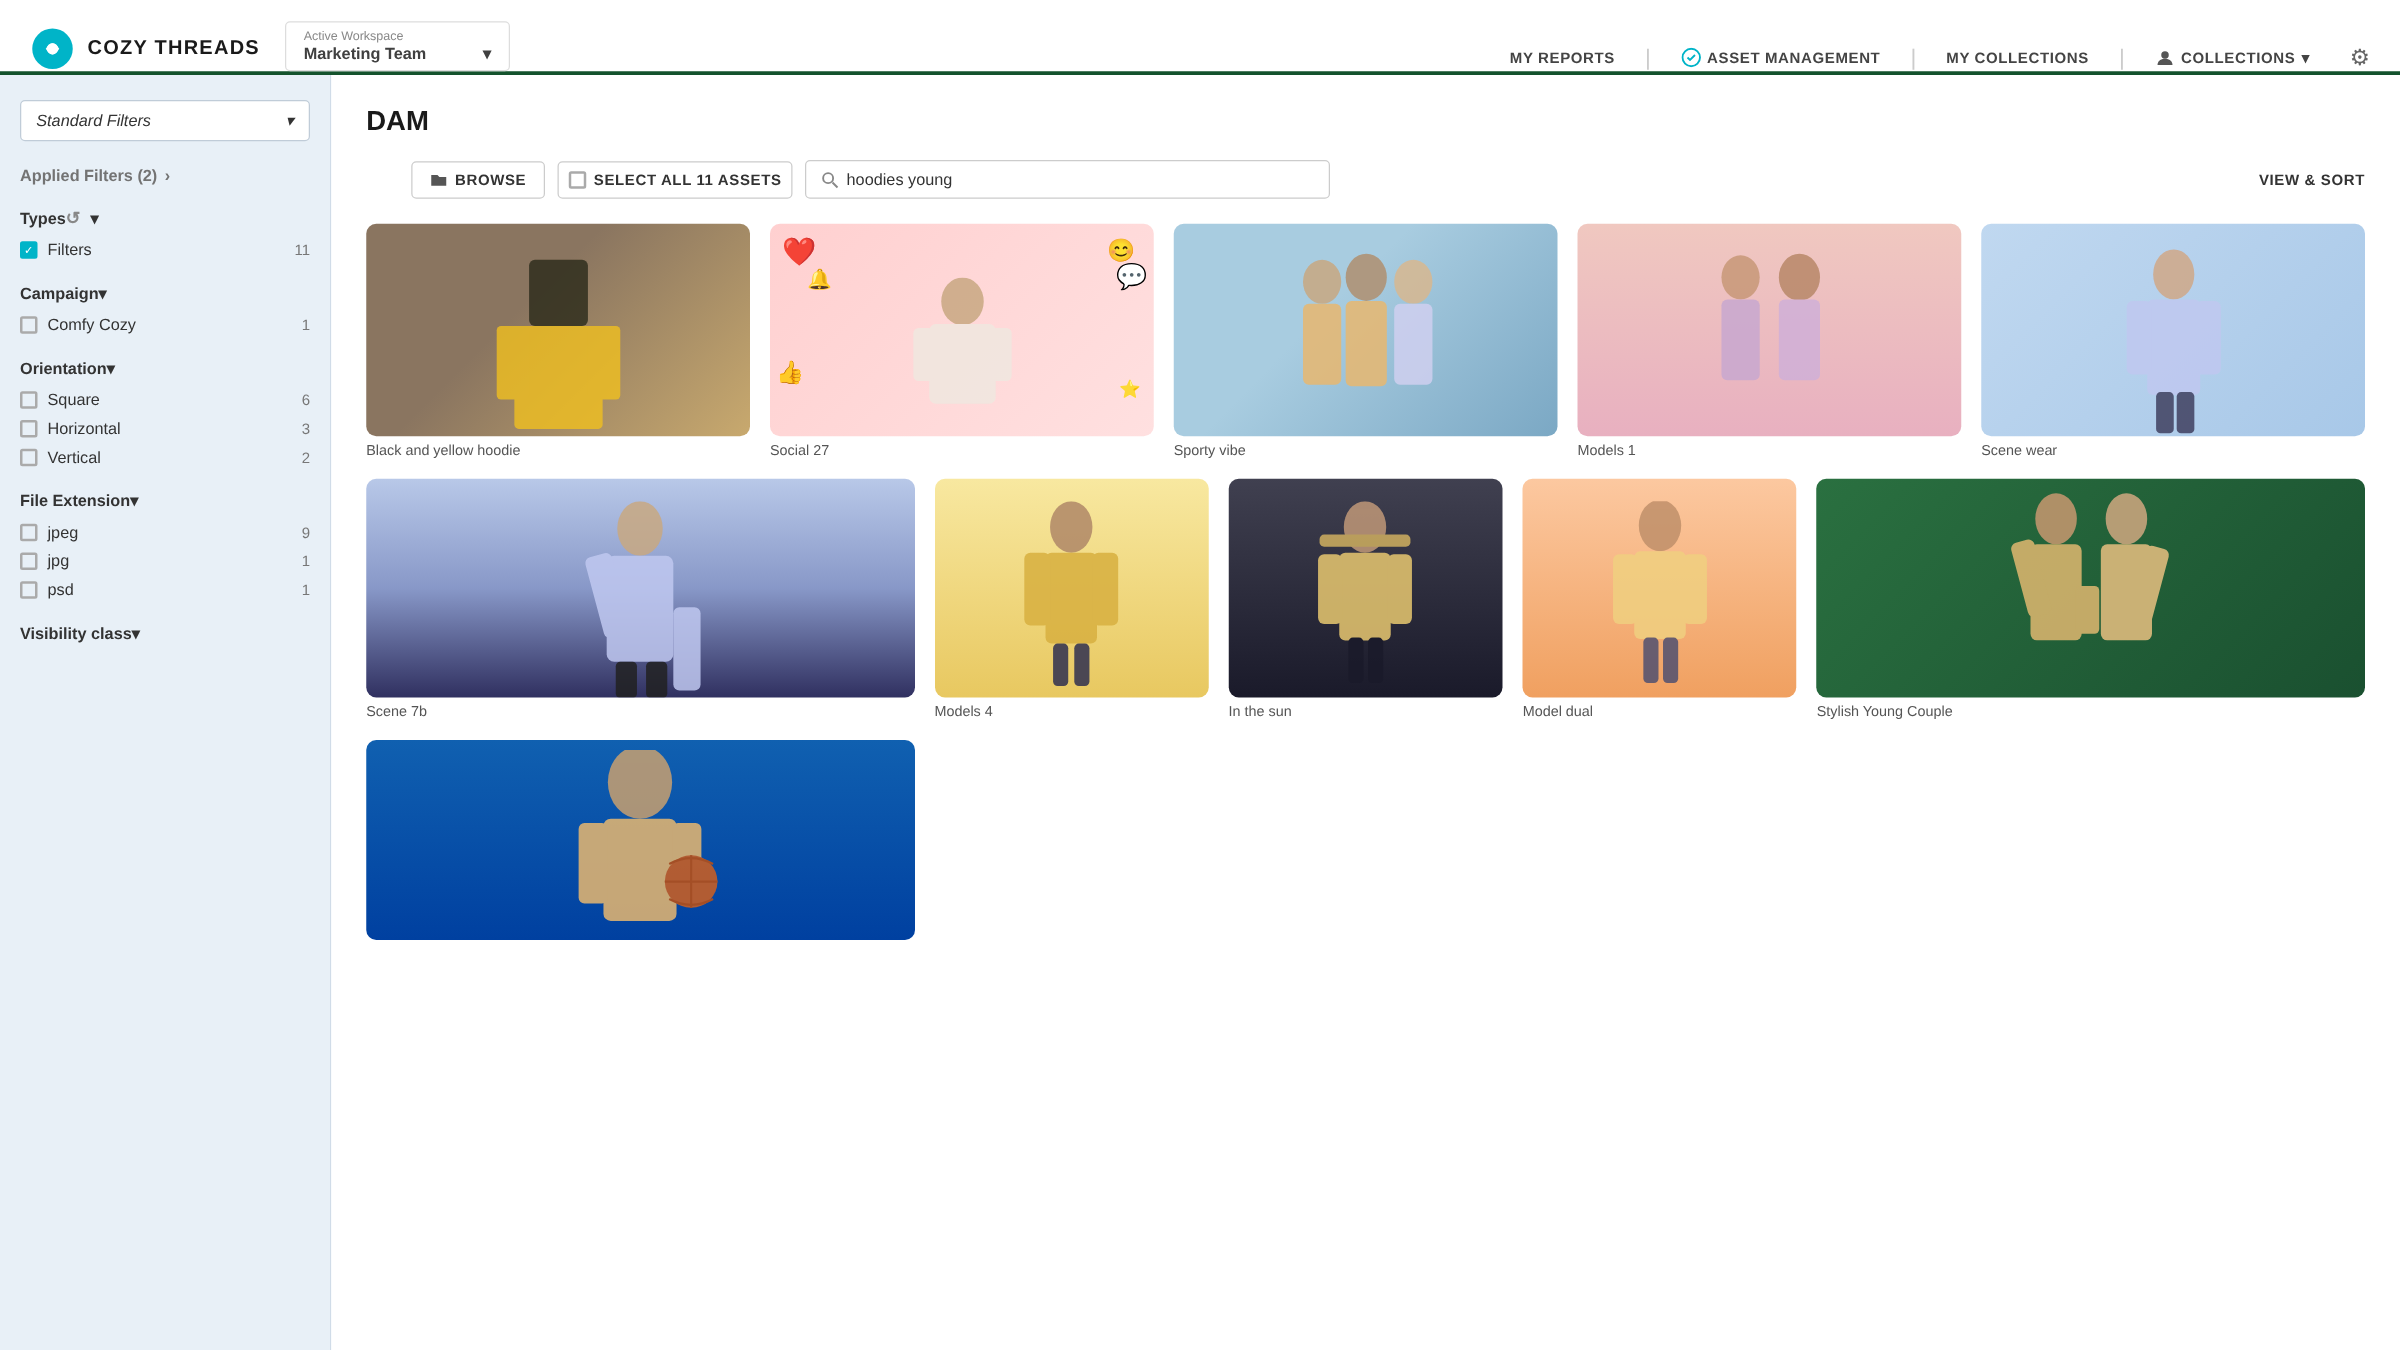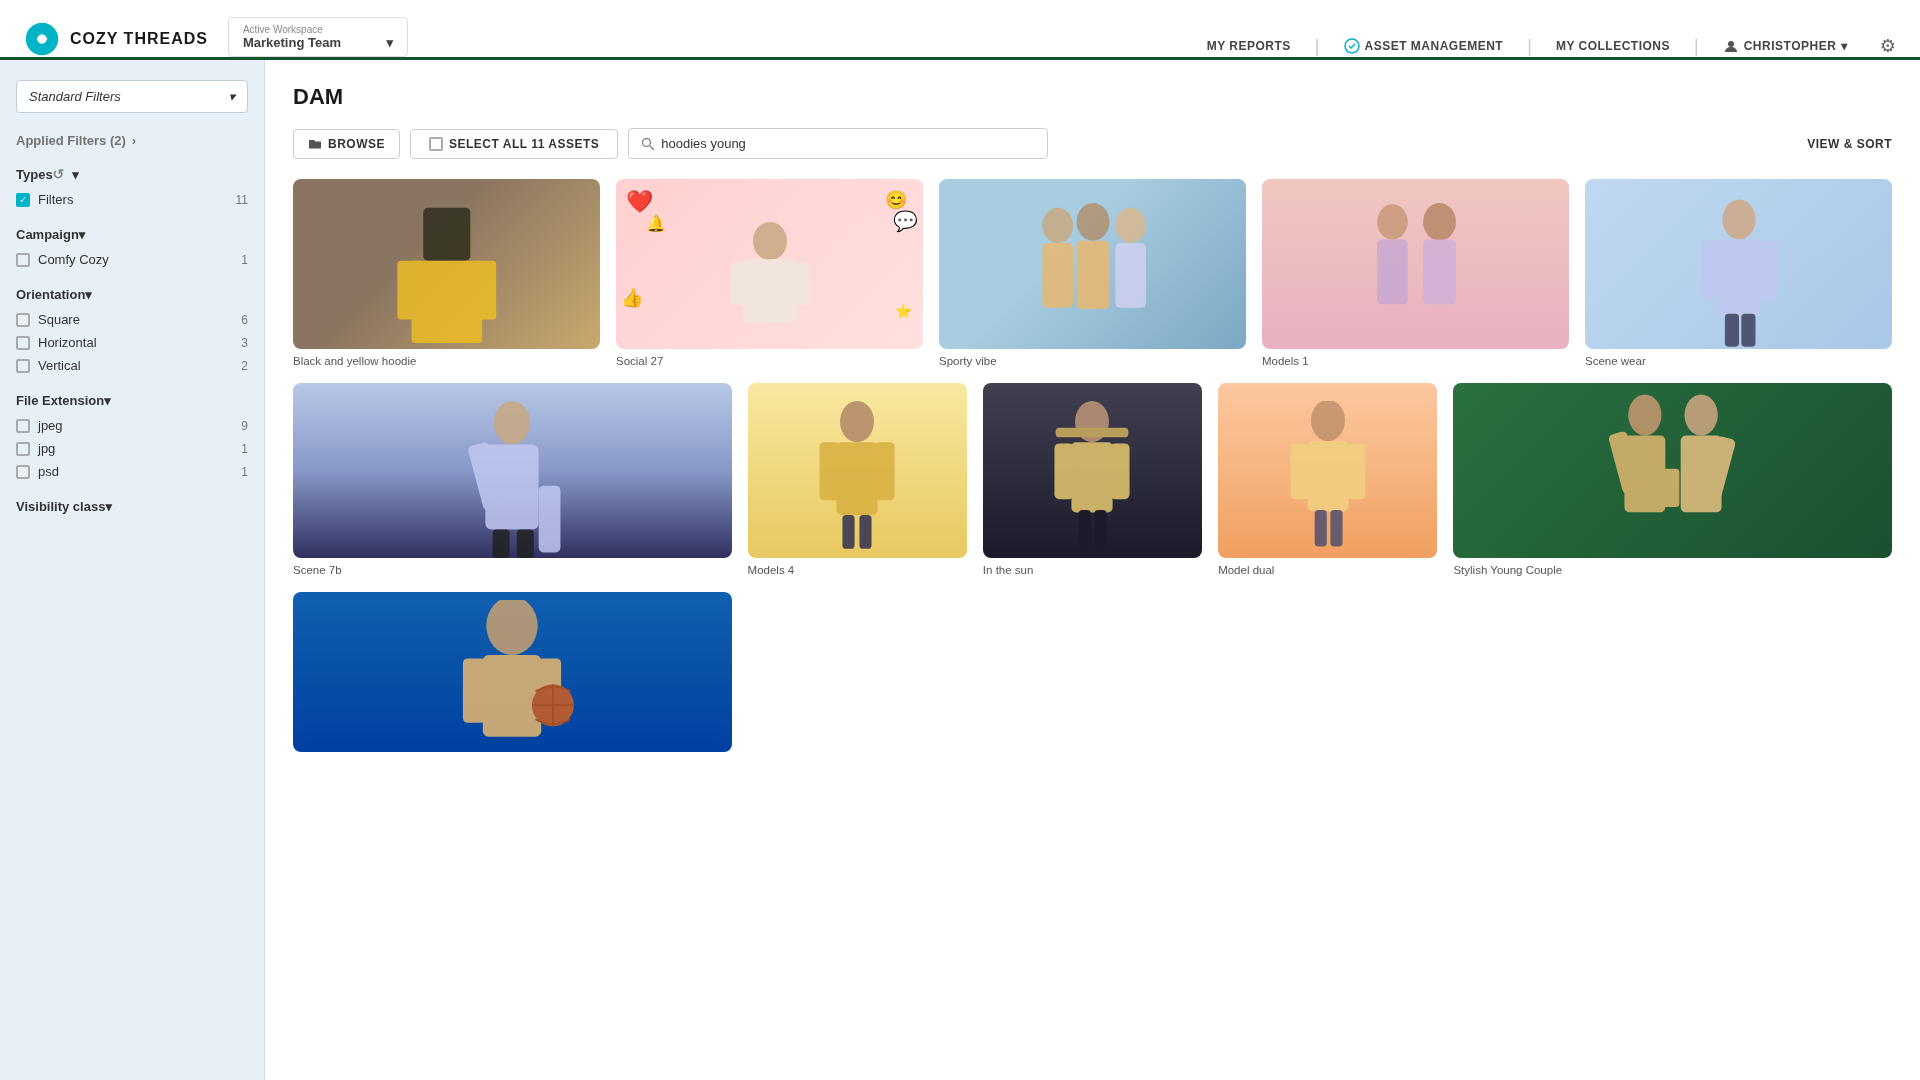--- a/index.html
+++ b/index.html
@@ -195,20 +195,21 @@
       font-size: 22px;
       font-weight: 700;
       color: #1a1a1a;
       margin-bottom: 18px;
     }
     .toolbar {
       display: flex;
       align-items: center;
       gap: 10px;
       margin-bottom: 20px;
+      margin-left: 36px;
     }
     .browse-btn {
       display: flex;
       align-items: center;
       gap: 6px;
       background: #fff;
       border: 1px solid #ccc;
       border-radius: 4px;
       padding: 7px 14px;
       font-size: 12px;
@@ -217,21 +218,21 @@
       cursor: pointer;
       letter-spacing: 0.5px;
     }
     .select-all-btn {
       display: flex;
       align-items: center;
       gap: 6px;
       background: #fff;
       border: 1px solid #ccc;
       border-radius: 4px;
-      padding: 7px 18px;
+      padding: 7px 8px;
       font-size: 12px;
       font-weight: 700;
       color: #333;
       cursor: pointer;
       letter-spacing: 0.5px;
     }
     .search-bar {
       flex: 1;
       max-width: 420px;
       display: flex;
@@ -342,21 +343,21 @@
       <span>ASSET MANAGEMENT</span>
     </span>
     <span class="nav-divider">|</span>
     <span class="nav-link">MY COLLECTIONS</span>
     <span class="nav-divider">|</span>
     <span class="nav-user">
       <svg width="16" height="16" viewBox="0 0 16 16">
         <circle cx="8" cy="6" r="3" fill="#555"></circle>
         <path d="M2 14c0-3 2.5-5 6-5s6 2 6 5" fill="#555"></path>
       </svg>
-      <span>CHRISTOPHER</span>
+      <span>COLLECTIONS</span>
       <span>▾</span>
     </span>
     <span style="margin-left:8px; font-size:18px; color:#666;">⚙</span>
   </nav>
 </header>
 
 <div class="layout">
 
   <aside class="sidebar">
 

